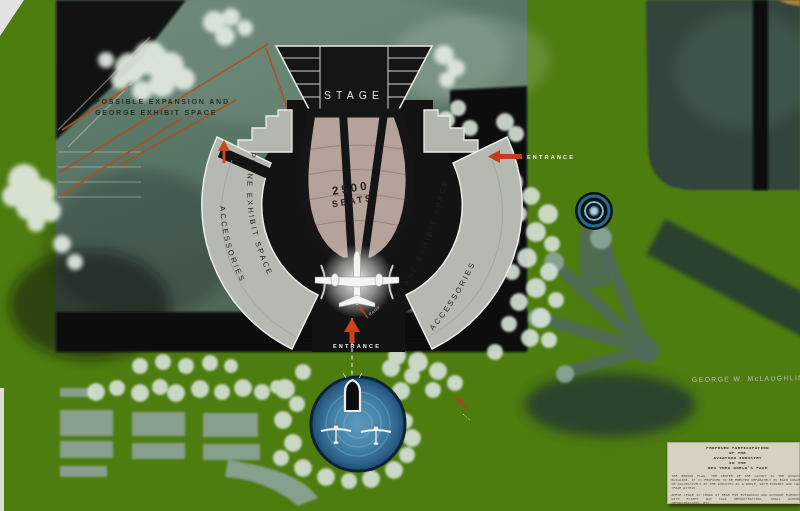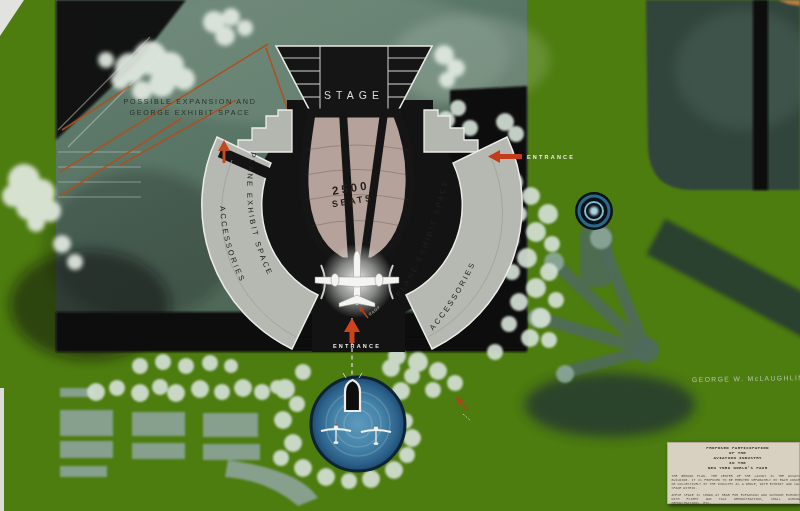--- a/index.html
+++ b/index.html
@@ -6,21 +6,21 @@
   .board{
     position:relative;width:800px;height:511px;overflow:hidden;
     background:#4d7c0f;
     font-family:"Liberation Sans", sans-serif;
   }
   .board svg{position:absolute;left:0;top:0;}
   .overlay{position:absolute;z-index:5;}
   .expansion-label{
     left:95px;top:96px;width:190px;
     font-size:7.2px;letter-spacing:1.7px;line-height:11px;
-    color:#1f241e;font-weight:normal;opacity:.88;text-align:center;
+    color:#1f241e;font-weight:bold;opacity:.88;
   }
   .signature{
     left:692px;top:375px;width:115px;
     font-size:6.8px;letter-spacing:1.4px;color:#c9cec9;opacity:.85;
     transform:rotate(-1deg);
   }
   .caption-card{
     left:667px;top:442px;width:133px;height:62px;
     background:#d8d1c2;box-shadow:inset 0 0 0 1px rgba(60,50,30,.25), 2px 2px 4px rgba(0,0,0,.6);
     overflow:hidden;

